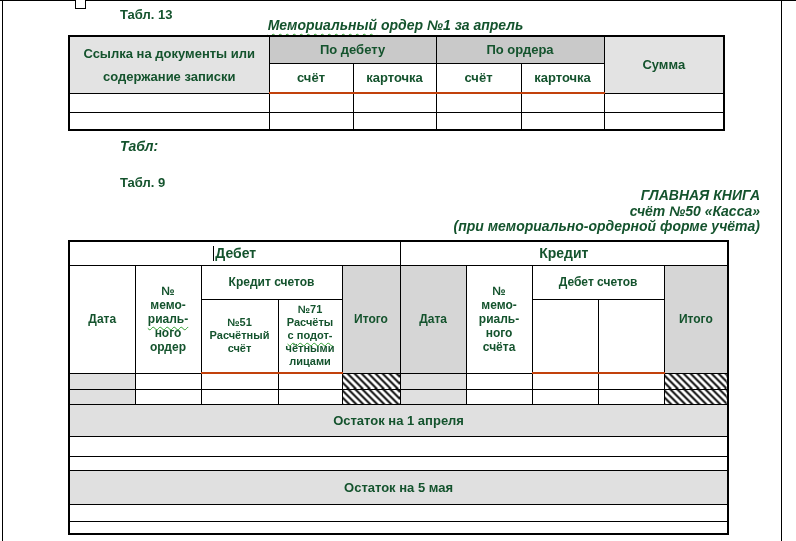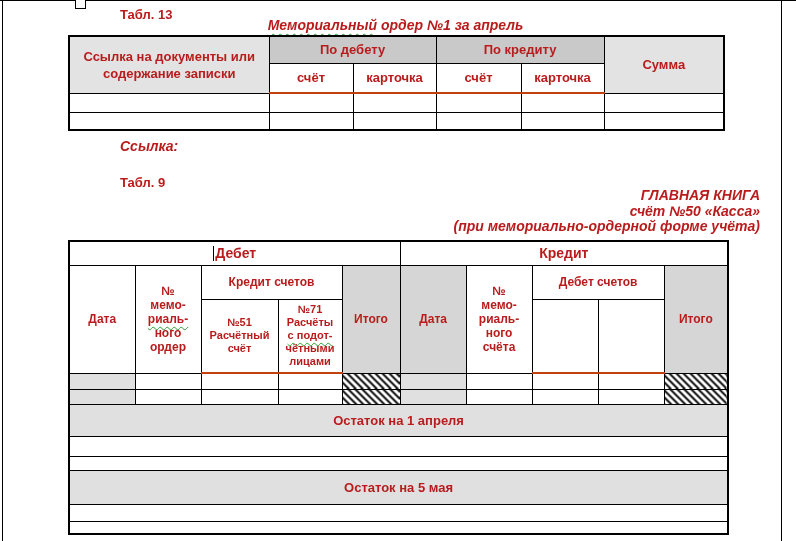--- a/index.html
+++ b/index.html
@@ -1,37 +1,37 @@
 <!DOCTYPE html>
 <html><head>
 <meta charset="utf-8">
 <style>
   html,body{margin:0;padding:0;background:#fff;}
   .screen{position:relative;width:796px;height:541px;background:#ffffff;overflow:hidden;
-          font-family:"Liberation Sans","DejaVu Sans",sans-serif;color:#b91c1c;}
+          font-family:"Liberation Sans","DejaVu Sans",sans-serif;color:#14532d;}
   .topline{position:absolute;left:0;top:0;width:796px;height:1px;background:#000;}
   .vline{position:absolute;top:0;height:541px;width:1px;background:#000;}
   .vline.left{left:2px;}
   .vline.right{left:781px;}
   .anchor{position:absolute;left:75px;top:-3px;width:9px;height:10px;border:1px solid #000;background:#fff;}
 
   .tbl-label{position:absolute;font-size:13px;font-weight:bold;white-space:nowrap;}
   .itogo{position:absolute;left:120px;top:138px;font-size:14px;font-weight:bold;font-style:italic;}
   .t1title{position:absolute;left:68px;top:17px;width:655px;text-align:center;
            font-size:14px;font-weight:bold;font-style:italic;white-space:nowrap;}
   .t2titles{position:absolute;left:100px;top:188px;width:660px;text-align:right;
             font-size:14px;font-weight:bold;font-style:italic;line-height:15.5px;}
 
   table{border-collapse:collapse;table-layout:fixed;position:absolute;background:#fff;}
   .t1{left:68px;top:35px;width:655px;border:2px solid #000;}
   .t2{left:68px;top:240px;width:659px;border:2px solid #000;}
   td{border:1px solid #000;text-align:center;vertical-align:middle;font-weight:bold;
      padding:0;overflow:hidden;}
   .t1 td{font-size:13px;}
-  .ref-cell{white-space:pre-line;line-height:17px;}
+  .ref-cell{white-space:pre-line;line-height:23px;}
   .hdr-bot td{border-bottom:2px solid #c2410c;}
   .sec{font-size:14px;margin-left:16px;}
   .lbl12{font-size:12px;}
   .memo{font-size:12px;line-height:14px;}
   .small{font-size:11px;line-height:13px;}
   .band{font-size:13px;}
   .blk{display:block;}
 
   .gray-dk{background:#c9c9c9;}
   .gray-lt{background:#e3e3e3;}
@@ -64,21 +64,21 @@
         <col style="width:83px">
       <col style="width:85px">
         <col style="width:83px">
         <col style="width:120px">
     </colgroup>
     <tbody>
         <tr style="height:27px">
       <td rowspan="2" class="gray-lt ref-cell">Ссылка на документы или
 содержание записки</td>
       <td colspan="2" class="gray-dk">По дебету</td>
-      <td colspan="2" class="gray-dk">По кредиту</td>
+      <td colspan="2" class="gray-dk">По ордера</td>
       <td rowspan="2" class="gray-lt">Сумма</td>
     </tr>
     <tr style="height:30px" class="hdr-bot">
       <td>счёт</td>
       <td>карточка</td>
       <td>счёт</td>
       <td>карточка</td>
     </tr>
     <tr style="height:19px">
       <td></td>
@@ -92,21 +92,21 @@
       <td></td>
           <td></td>
       <td></td>
           <td></td>
       <td></td>
           <td></td>
     </tr>
   </tbody>
     </table>
 
-  <div class="itogo">Ссылка:</div>
+  <div class="itogo">Табл:</div>
 
   <div class="tbl-label" style="left:120px;top:175px">Табл. 9</div>
 
   <div class="t2titles">
     <div>ГЛАВНАЯ КНИГА</div>
     <div>счёт №50 «Касса»</div>
     <div>(при мемориально-ордерной форме учёта)</div>
   </div>
 
   <table class="t2">

